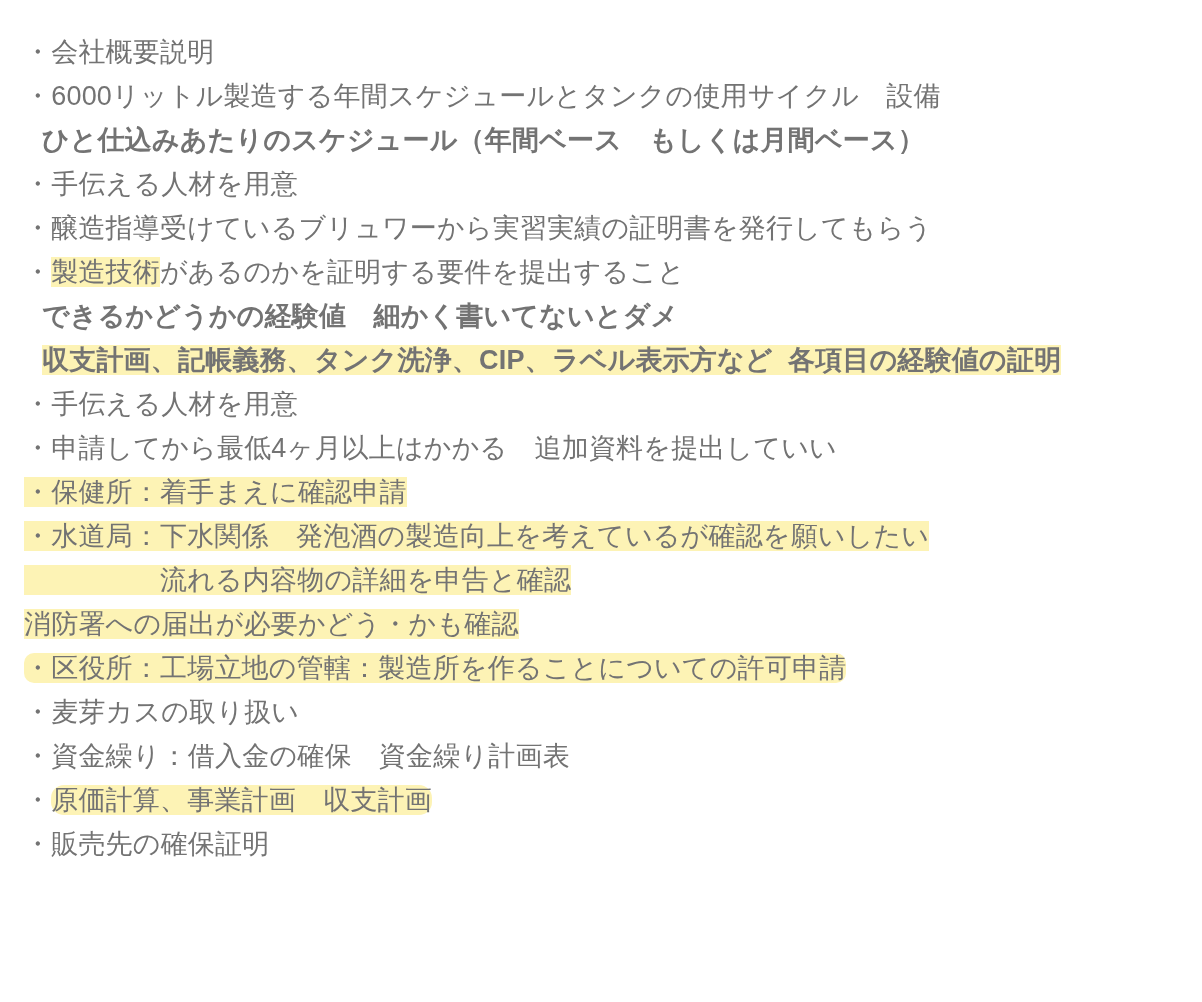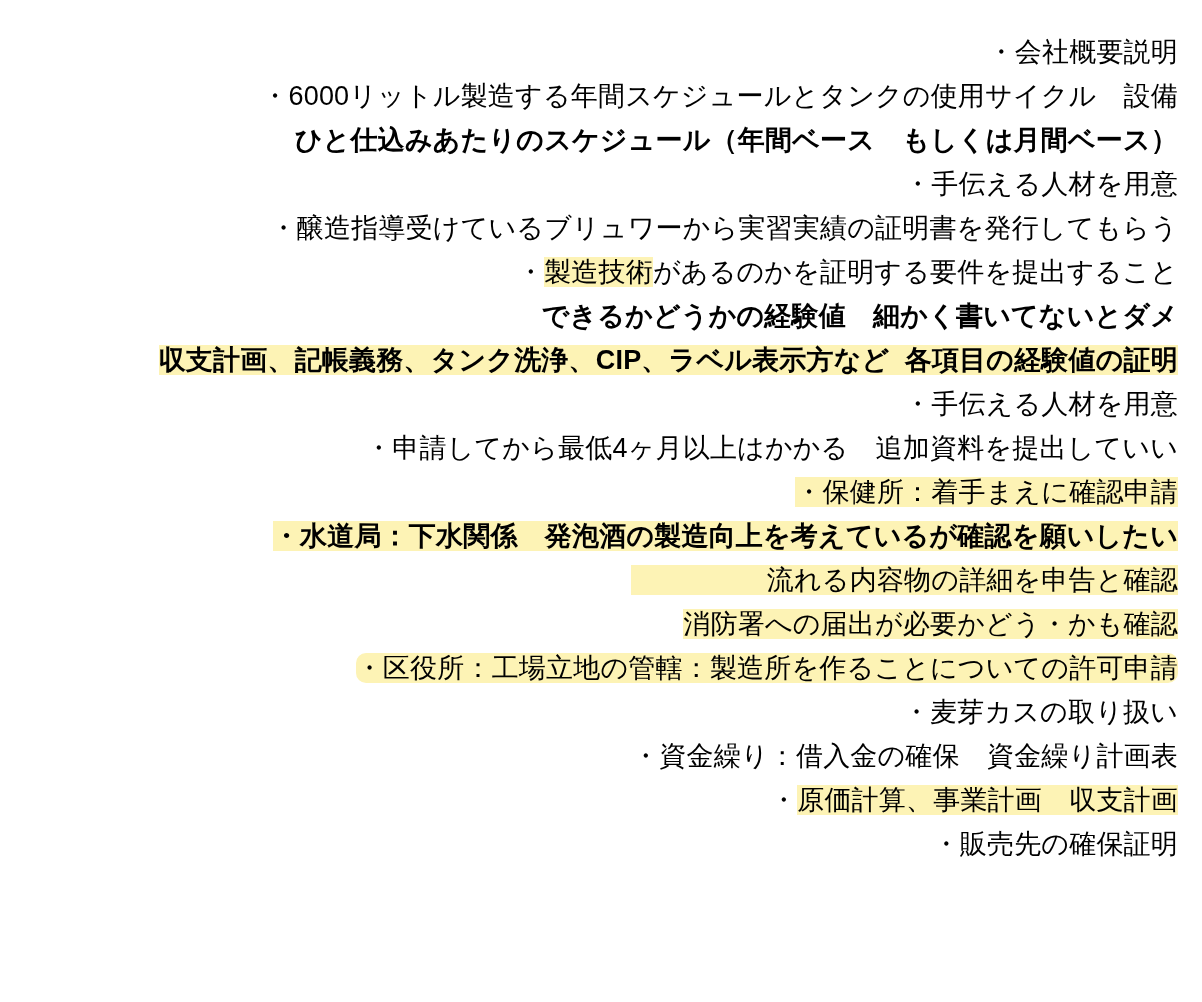--- a/index.html
+++ b/index.html
@@ -37,33 +37,33 @@
     display: inline-block;
     width: 1px;
     height: 27px;
     background: #1a1a1a;
     vertical-align: -5px;
   }
 </style>
 </head>
 <body>
 
-<div id="doc" style="background: rgb(255, 255, 255); color: #000000; text-align: right;">
+<div id="doc" style="background: rgb(255, 255, 255); color: #737373;">
     <div class="line"><span class="seg">・会社概要説明</span></div>
     <div class="line"><span class="seg">・6000リットル製造する年間スケジュールとタンクの使用サイクル　設備</span></div>
     <div class="line indent-1"><span class="seg">ひと仕込みあたりのスケジュール（年間ベース　もしくは月間ベース）</span></div>
     <div class="line"><span class="seg">・手伝える人材を用意</span></div>
     <div class="line"><span class="seg">・醸造指導受けているブリュワーから実習実績の証明書を発行してもらう</span></div>
     <div class="line"><span class="seg">・</span><span class="seg hl" style="background: rgb(253, 243, 181);">製造技術</span><span class="seg">があるのかを証明する要件を提出すること</span></div>
     <div class="line indent-1"><span class="seg">できるかどうかの経験値　細かく書いてないとダメ</span></div>
     <div class="line indent-1"><span class="seg hl" style="background: rgb(253, 243, 181);">収支計画、記帳義務、タンク洗浄、CIP、ラベル表示方など  各項目の経験値の証明</span></div>
     <div class="line"><span class="seg">・手伝える人材を用意</span></div>
     <div class="line"><span class="seg">・申請してから最低4ヶ月以上はかかる　追加資料を提出していい</span></div>
     <div class="line"><span class="seg hl" style="background: rgb(253, 243, 181);">・保健所：着手まえに確認申請</span></div>
-    <div class="line"><span class="seg hl" style="background: rgb(253, 243, 181); font-weight: bold;">・水道局：下水関係　発泡酒の製造向上を考えているが確認を願いしたい</span></div>
+    <div class="line"><span class="seg hl" style="background: rgb(253, 243, 181);">・水道局：下水関係　発泡酒の製造向上を考えているが確認を願いしたい</span></div>
     <div class="line"><span class="seg hl" style="background: rgb(253, 243, 181);">　　　　　流れる内容物の詳細を申告と確認</span></div>
     <div class="line"><span class="seg hl" style="background: rgb(253, 243, 181);">消防署への届出が必要かどう・かも確認</span></div>
     <div class="line"><span class="seg hl" style="background: rgb(253, 243, 181); border-radius: 10px;">・区役所：工場立地の管轄：製造所を作ることについての許可申請</span></div>
     <div class="line"><span class="seg">・麦芽カスの取り扱い</span></div>
     <div class="line"><span class="seg">・資金繰り：借入金の確保　資金繰り計画表</span></div>
-    <div class="line"><span class="seg">・</span><span class="seg hl" style="background: rgb(253, 243, 181);">原価計算、事業計画　収支計画</span></div>
+    <div class="line"><span class="seg">・</span><span class="seg hl" style="background: rgb(253, 243, 181); border-radius: 13px;">原価計算、事業計画　収支計画</span></div>
     <div class="line"><span class="seg">・販売先の確保証明</span></div>
   </div>
 
 </body></html>

